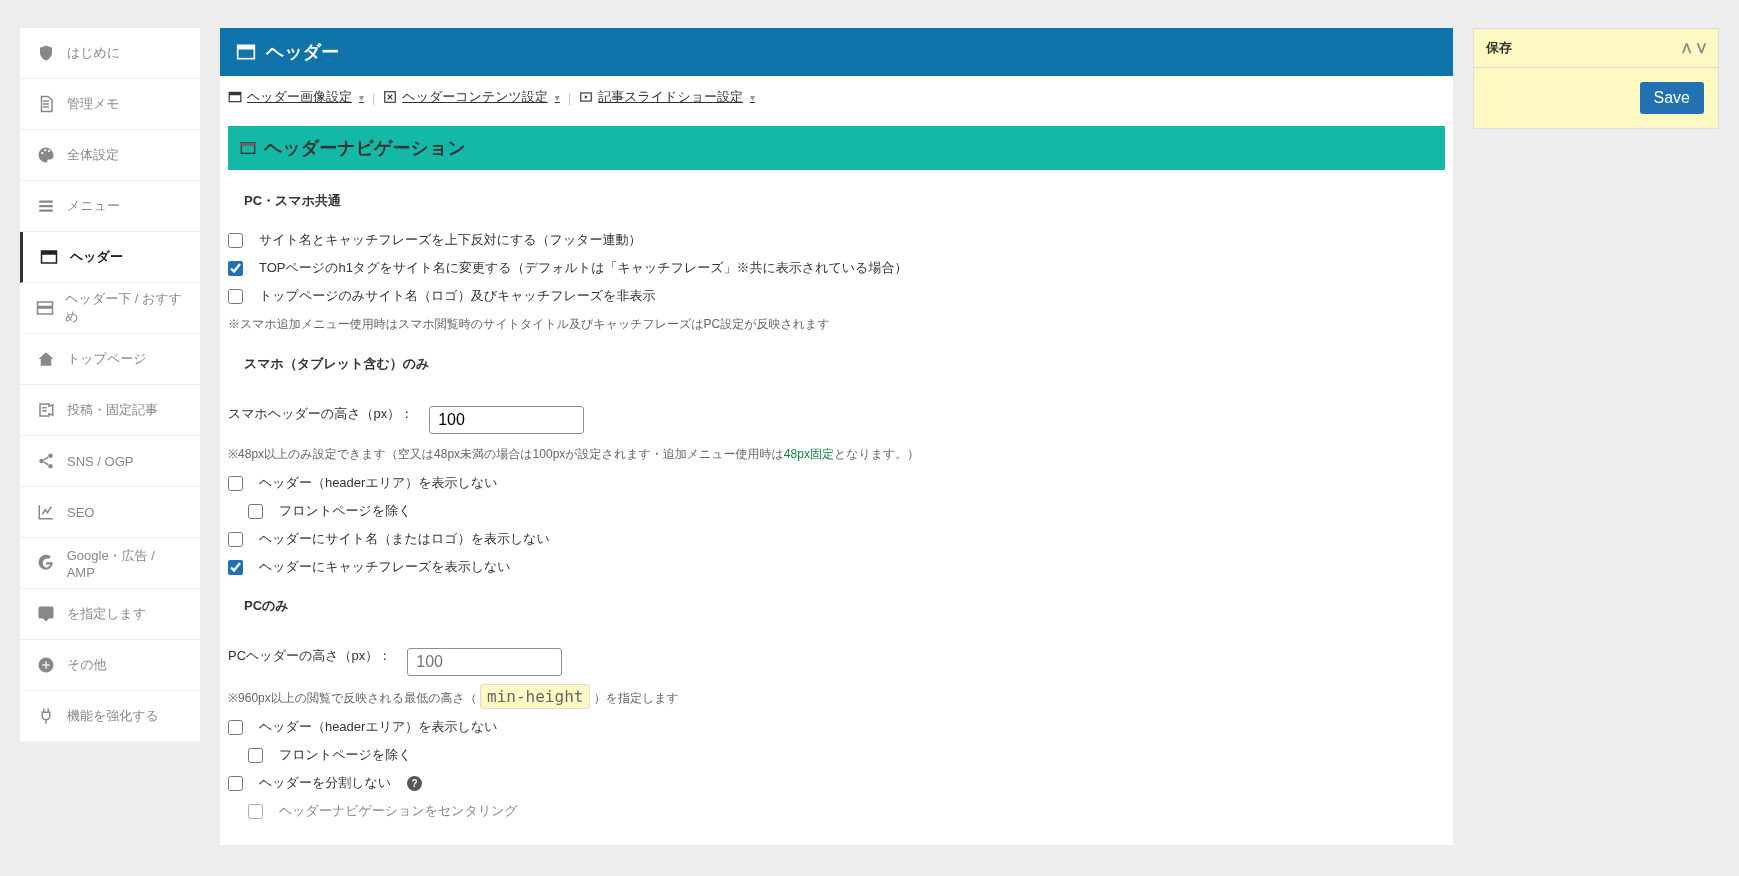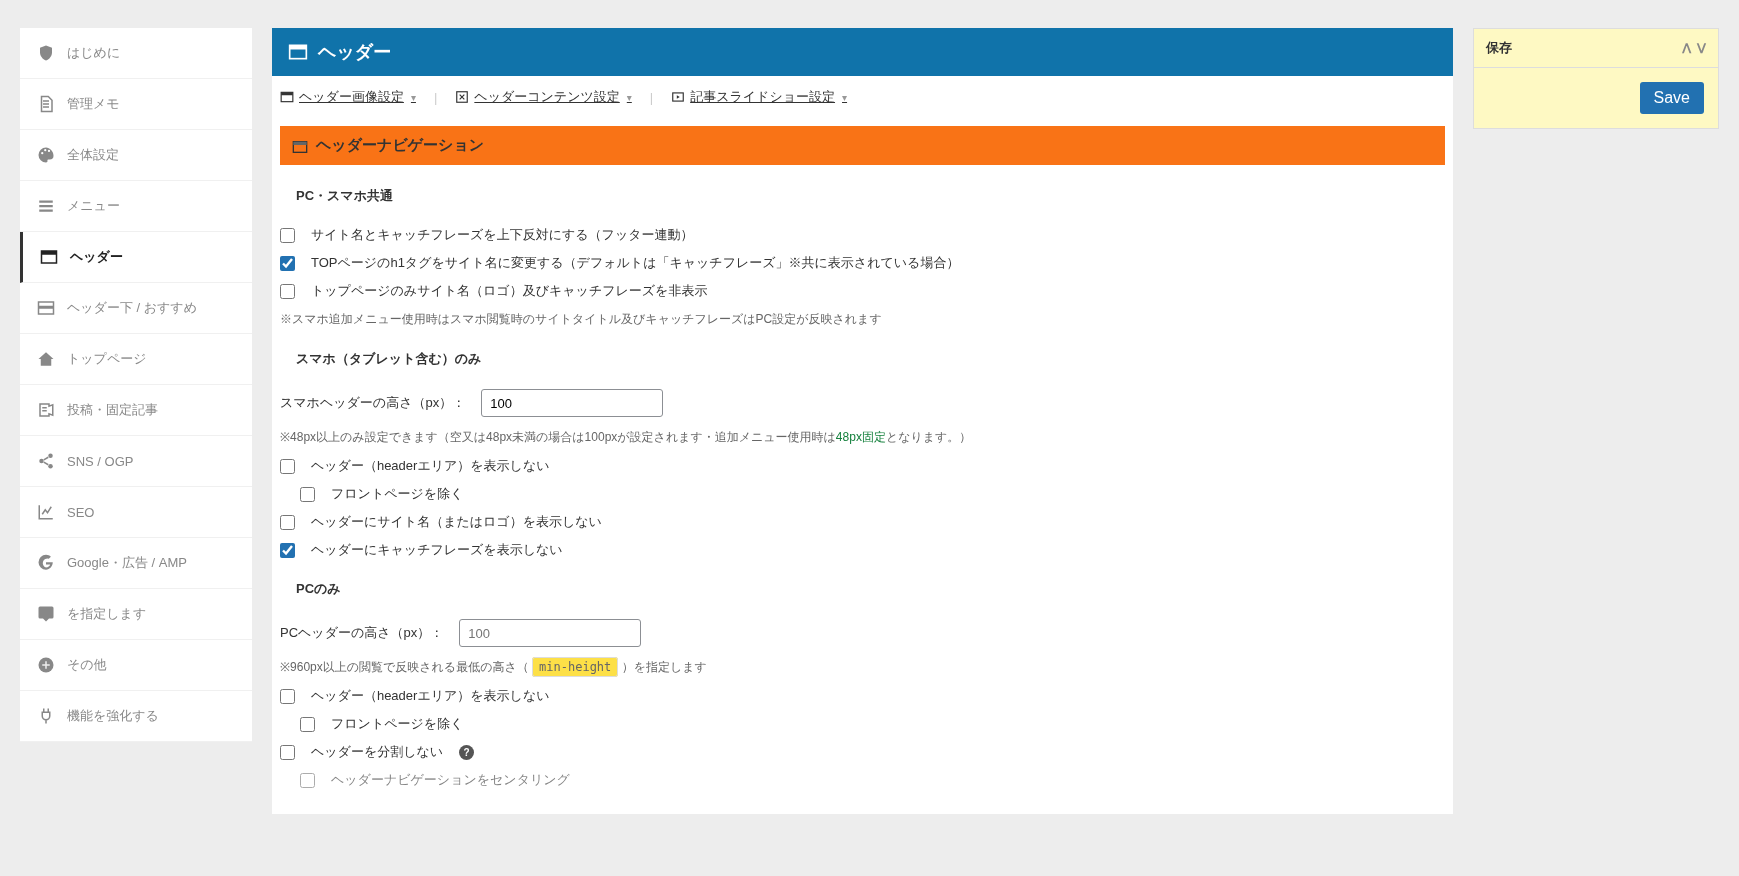--- a/index.html
+++ b/index.html
@@ -4,21 +4,21 @@
 <style>
 * { margin: 0; padding: 0; box-sizing: border-box; }
 body {
   background: #ededed;
   font-family: -apple-system, BlinkMacSystemFont, "Segoe UI", "Hiragino Sans", "Meiryo", sans-serif;
   color: #333;
   font-size: 13px;
 }
 .layout { display: flex; padding: 28px 20px; gap: 20px; align-items: flex-start; }
 .sidebar {
-  width: 232px;
+  width: 180px;
   background: #fff;
   flex-shrink: 0;
 }
 .sidebar-item {
   display: flex;
   align-items: center;
   height: 51px;
   padding: 0 15px;
   border-bottom: 1px solid #f0f0f0;
   color: #888;
@@ -52,76 +52,77 @@
   align-items: center;
   gap: 10px;
   margin: 0 0 12px 0;
 }
 .title-bar svg { width: 20px; height: 20px; fill: #fff; }
 
 .sub-tabs {
   display: flex;
   align-items: center;
   padding: 0 8px 12px 8px;
-  gap: 18px;
+  gap: 8px;
   font-size: 13px;
 }
 .sub-tab {
   display: inline-flex;
   align-items: center;
   gap: 5px;
   color: #333;
   text-decoration: underline;
   cursor: pointer;
 }
 .sub-tab svg { width: 14px; height: 14px; fill: #333; }
 .sub-tab .chev { font-size: 10px; color: #999; text-decoration: none; margin-left: 2px; }
 .divider { color: #ccc; }
 
 .section-head {
-  background: #f97316;
+  background: #14b8a6;
   padding: 10px 12px;
   margin: 8px 8px 12px 8px;
-  font-size: 15px;
+  font-size: 18px;
   font-weight: bold;
   display: flex;
-  align-items: flex-end;
+  align-items: center;
   gap: 8px;
 }
 .section-head svg { width: 16px; height: 16px; fill: #666; }
 
 .bold-label {
   font-weight: bold;
   font-size: 13px;
   padding: 10px 24px;
   margin: 6px 0;
 }
 
 .row { padding: 5px 8px; display: flex; align-items: center; gap: 16px; font-size: 13px; color: #333; }
 .row.indent { padding-left: 28px; }
 .row input[type="checkbox"] { width: 15px; height: 15px; accent-color: #2271b1; }
 .note { font-size: 12px; color: #666; padding: 6px 8px; }
 .note .red { color: #15803d; }
 
 .txt-input {
   border: 1px solid #8c8f94;
   padding: 4px 8px;
-  font-size: 13px;
-  width: 182px;
+  font-size: 16px;
+  width: 155px;
   height: 28px;
   border-radius: 3px;
+  margin-top: 12px;
 }
 
 .code-chip {
-  background: #fde047;
+  background: #fef9c3;
   border: 1px solid #ddd;
   border-radius: 3px;
   padding: 2px 6px;
   font-family: monospace;
-  font-size: 12px;
+  font-size: 16px;
 }
 
 .help-icon {
   display: inline-flex;
   width: 15px;
   height: 15px;
   background: #555;
   color: #fff;
   border-radius: 50%;
   align-items: center;

